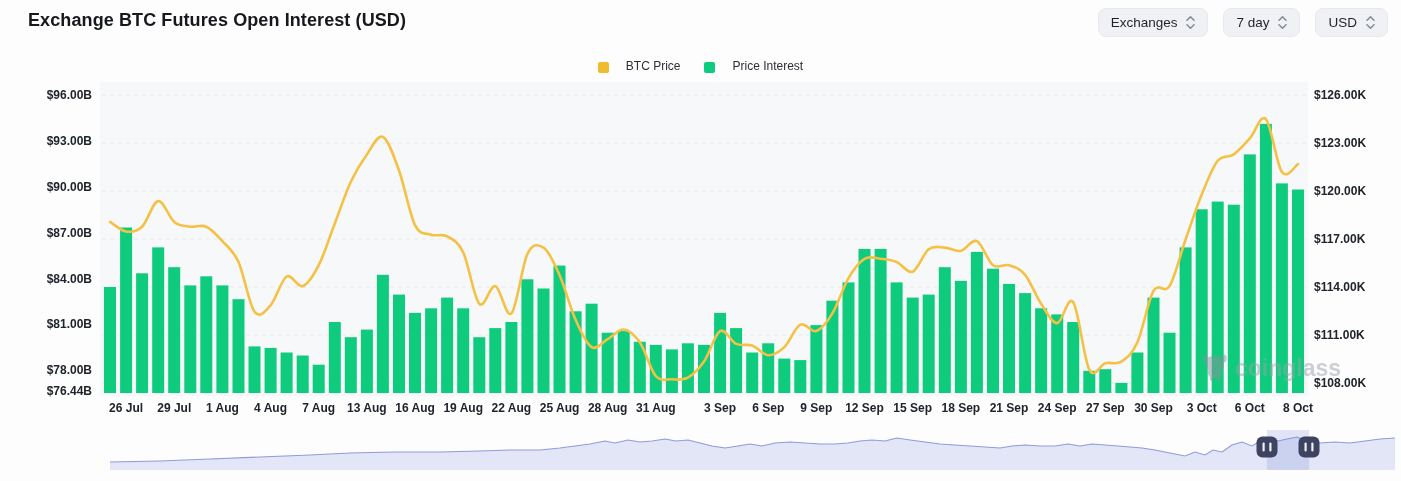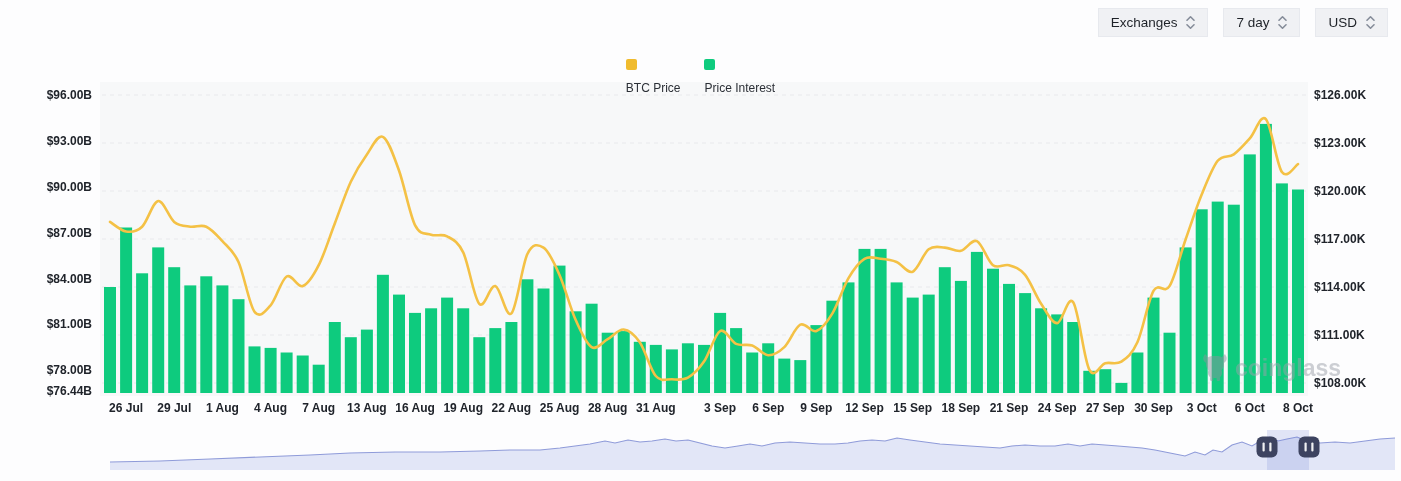--- a/index.html
+++ b/index.html
@@ -13,29 +13,29 @@
   svg.chart{position:absolute;left:0;top:0;}
   .title{
     position:absolute;left:28px;top:10px;
     font-size:18px;font-weight:bold;color:#16181d;letter-spacing:.1px;
   }
   .controls{
     position:absolute;top:8px;right:13px;display:flex;gap:15px;align-items:center;
   }
   .ctl{
     display:flex;align-items:center;gap:9px;height:29px;padding:0 12px;
-    background:#f0f1f4;border:1px solid #e7e9ee;border-radius:0;
+    background:#f0f1f4;border:1px solid #e7e9ee;border-radius:8px;
     font-size:13.5px;color:#1e2228;font-family:inherit;cursor:pointer;
   }
   .legend{
     position:absolute;left:0;top:59px;width:100%;
     display:flex;justify-content:center;gap:24px;align-items:center;
     font-size:12px;color:#2b2f36;
   }
-  .legend .item{display:flex;align-items:flex-start;gap:11px;cursor:pointer;flex-direction:column;}
+  .legend .item{display:flex;align-items:flex-end;gap:17px;cursor:pointer;}
   .legend .swatch{width:11px;height:11px;border-radius:2px;display:inline-block;}
 </style>
 </head>
 <body>
 
 <div class="page">
   <svg id="chart-svg" class="chart" width="1401" height="481" viewBox="0 0 1401 481">
       <rect x="100" y="82" width="1208" height="314" fill="#f7f8f9"></rect>
       <line x1="102" y1="95" x2="1306" y2="95" stroke="#e8e9ec" stroke-width="1" stroke-dasharray="4 4"></line>
       <line x1="102" y1="143" x2="1306" y2="143" stroke="#e8e9ec" stroke-width="1" stroke-dasharray="4 4"></line>
@@ -175,20 +175,21 @@
       <path d="M110,462 L160,461 L210,459 L260,457 L310,455 L350,453 L395,452 L440,452 L480,451 L510,450 L540,450 L560,448 L575,446 L590,444 L605,441 L615,443 L628,440 L640,442 L652,441 L665,439 L676,441 L688,440 L700,443 L712,446 L725,448 L738,446 L750,444 L762,446 L775,443 L790,442 L805,443 L820,444 L835,444 L848,443 L860,441 L872,440 L885,441 L897,438 L910,440 L925,442 L940,444 L955,445 L970,446 L985,447 L1000,448 L1012,446 L1025,445 L1040,446 L1055,446 L1068,444 L1080,446 L1092,444 L1105,445 L1118,446 L1130,447 L1142,448 L1155,450 L1165,452 L1175,454 L1185,456 L1195,452 L1205,455 L1213,450 L1222,452 L1232,445 L1242,442 L1252,446 L1262,440 L1270,437 L1278,441 L1287,439 L1297,437 L1307,441 L1320,443 L1335,442 L1350,443 L1365,441 L1380,439 L1395,438" fill="none" stroke="#8f9bd9" stroke-width="1.1"></path>
       <rect x="1267" y="430" width="42" height="40" fill="rgba(113,129,214,0.20)"></rect>
       <rect x="1256.5" y="436.5" width="21" height="21" rx="6" fill="#3d4360"></rect>
       <rect x="1262.5" y="442.5" width="2.2" height="9" rx="1" fill="#ffffff" opacity="0.92"></rect>
       <rect x="1269.3" y="442.5" width="2.2" height="9" rx="1" fill="#ffffff" opacity="0.92"></rect>
       <rect x="1298.5" y="436.5" width="21" height="21" rx="6" fill="#3d4360"></rect>
       <rect x="1304.5" y="442.5" width="2.2" height="9" rx="1" fill="#ffffff" opacity="0.92"></rect>
       <rect x="1311.3" y="442.5" width="2.2" height="9" rx="1" fill="#ffffff" opacity="0.92"></rect>
     </svg>
 
+  <div class="title">Exchange BTC Futures Open Interest (USD)</div>
 
   <div class="controls">
     <button class="ctl">
       <span>Exchanges</span>
       <svg width="9" height="15" viewBox="0 0 9 15">
         <path d="M1 5.2 L4.5 1.8 L8 5.2" fill="none" stroke="#858c99" stroke-width="1.6" stroke-linecap="round" stroke-linejoin="round"></path>
         <path d="M1 9.8 L4.5 13.2 L8 9.8" fill="none" stroke="#858c99" stroke-width="1.6" stroke-linecap="round" stroke-linejoin="round"></path>
       </svg>
     </button>
     <button class="ctl">

